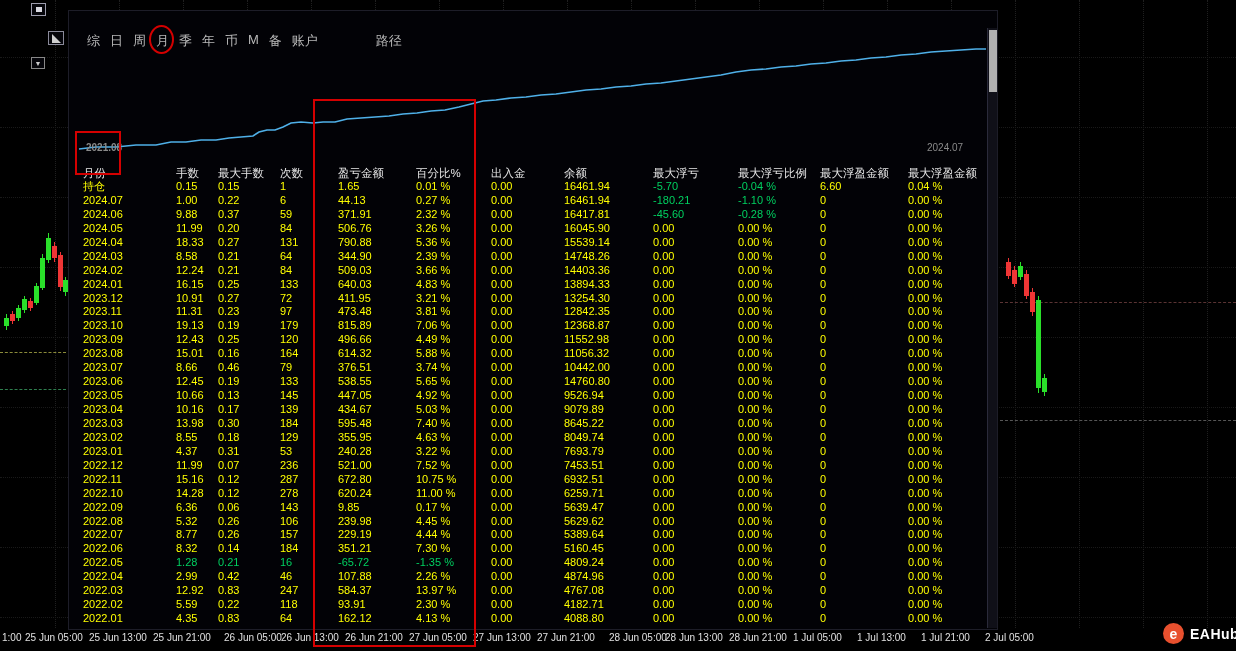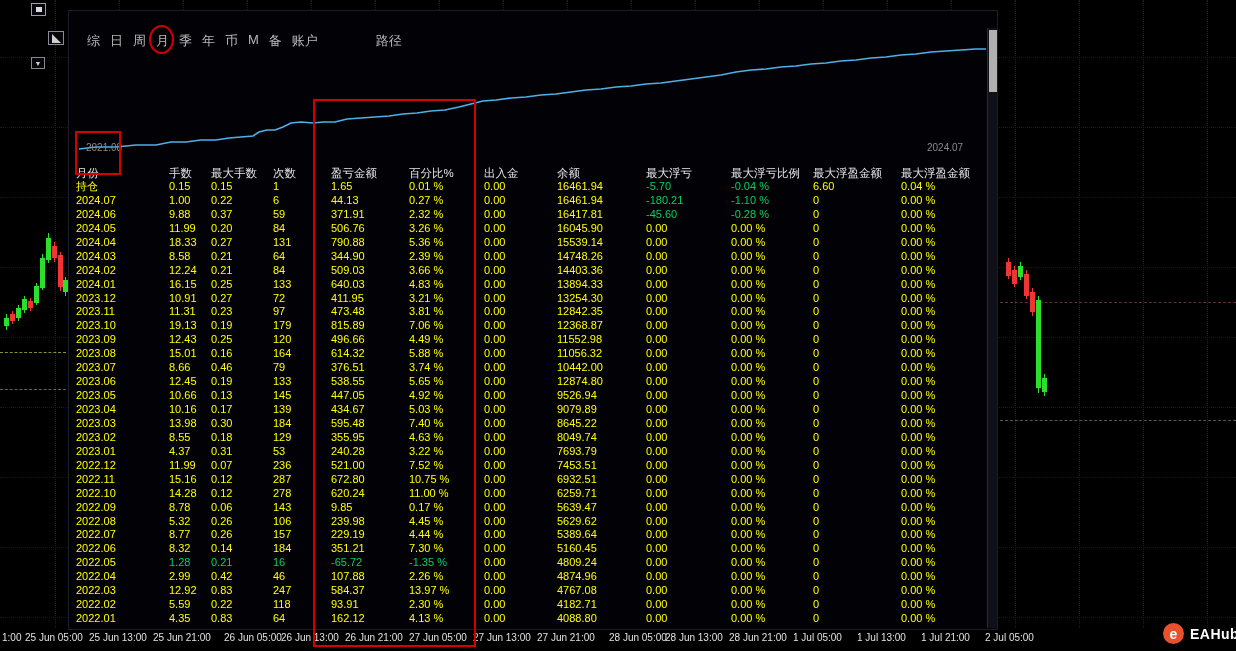--- a/index.html
+++ b/index.html
@@ -53,24 +53,24 @@
               color:#ffff00; font-size:11.5px; display:flex; align-items:center; gap:5px;
               padding-left:3px; white-space:nowrap; }
   #title-icon { width:12px; height:12px; border:1px solid #8899cc;
                 background:repeating-linear-gradient(to bottom,#5599ee 0 2px,#0a1a3a 2px 4px); }
   #menu { position:absolute; left:18px; top:21px; display:flex; gap:10px;
           color:#b8b8b8; font-size:13px; z-index:11; }
   #menu .path { margin-left:48px; }
 
   #equity { position:absolute; left:0; top:28px; }
   .curve-label { position:absolute; color:#8a8a8a; font-size:10px; z-index:11; }
-  #lbl-start { left:17px; top:131px; }
+  #lbl-start { left:17px; top:131px;font-weight:bold; }
   #lbl-end { left:858px; top:131px; }
 
-  #stats { position:absolute; left:7px; top:155px; width:915px; z-index:11; }
+  #stats { position:absolute; left:14px; top:155px; width:915px; z-index:11; }
   .trow { display:grid; grid-template-columns:93px 42px 62px 58px 78px 75px 73px 89px 85px 82px 88px 83px;
           height:13.95px; line-height:13.95px; font-size:11px; color:#ffff00; white-space:nowrap; }
   .trow.head { color:#e6e6e6; font-size:11.5px; height:14px; line-height:14px; }
   .green { color:#00d060; }
 
   #scrollbar { position:absolute; right:0; top:17px; bottom:1px; width:10px;
                background:#101018; border-left:1px solid #2a2a3a; z-index:12; }
   #scroll-thumb { position:absolute; left:1px; top:2px; width:8px; height:62px; background:#b0b0b0; }
 
   
@@ -431,21 +431,21 @@
             <span>0.00 %</span>
           </div>
           <div class="trow">
             <span>2023.06</span>
             <span>12.45</span>
             <span>0.19</span>
             <span>133</span>
             <span>538.55</span>
             <span>5.65 %</span>
             <span>0.00</span>
-            <span>12874.80</span>
+            <span>14760.80</span>
             <span>0.00</span>
             <span>0.00 %</span>
             <span>0</span>
             <span>0.00 %</span>
           </div>
           <div class="trow">
             <span>2023.05</span>
             <span>10.66</span>
             <span>0.13</span>
             <span>145</span>
@@ -551,21 +551,21 @@
             <span>11.00 %</span>
             <span>0.00</span>
             <span>6259.71</span>
             <span>0.00</span>
             <span>0.00 %</span>
             <span>0</span>
             <span>0.00 %</span>
           </div>
           <div class="trow">
             <span>2022.09</span>
-            <span>8.78</span>
+            <span>6.36</span>
             <span>0.06</span>
             <span>143</span>
             <span>9.85</span>
             <span>0.17 %</span>
             <span>0.00</span>
             <span>5639.47</span>
             <span>0.00</span>
             <span>0.00 %</span>
             <span>0</span>
             <span>0.00 %</span>

